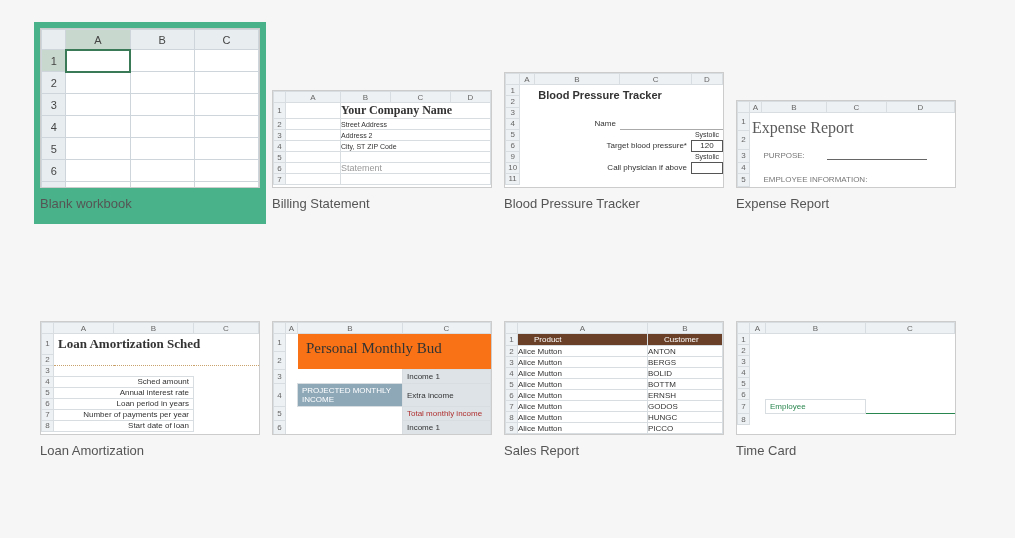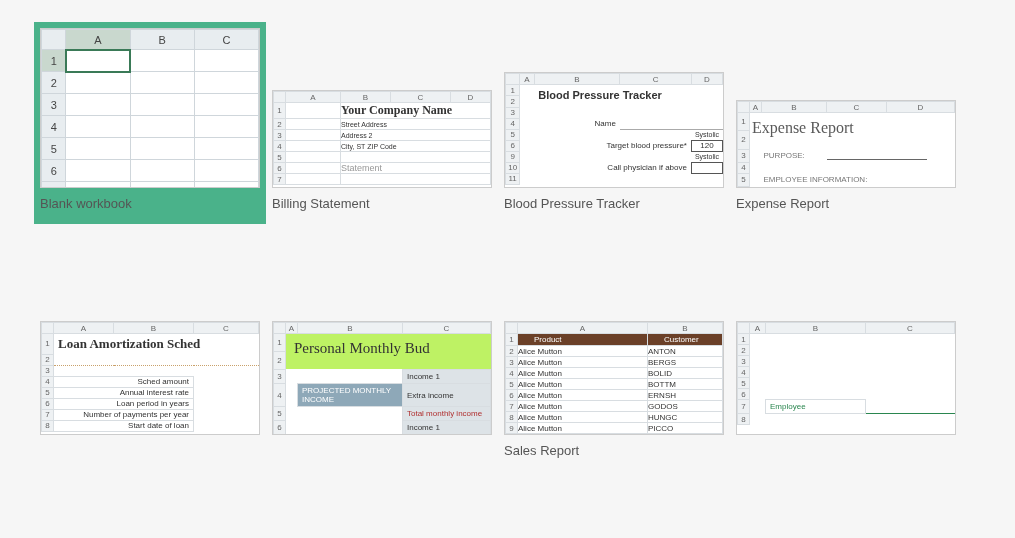--- a/index.html
+++ b/index.html
@@ -72,21 +72,21 @@
   .bp-label { text-align:right; padding-right:4px; font-size:8px;}
   .bp-box { border:1px solid #555 !important; width:26px; text-align:center;}
 
   .exp-title { font-family:"Segoe UI Light","Segoe UI"; font-size:16px; color:#5a5a5a; padding:6px 2px 12px 2px;}
   .exp-line { border-bottom:1px solid #666; display:inline-block; width:100px; height:8px; vertical-align:bottom;}
   .exp-small { font-size:7px; color:#777; padding:2px;}
 
   .loan-title { font-family:"Times New Roman",serif; font-weight:bold; font-size:13px; padding:2px 0 2px 4px;}
   .loan-field { text-align:right; font-size:8px; padding-right:4px; border:none;}
 
-  .pmb-title { font-family:"Segoe UI Light","Segoe UI"; font-size:15px; color:#333; background:#bef264; padding:6px 4px 12px 8px;}
+  .pmb-title { font-family:"Segoe UI Light","Segoe UI"; font-size:15px; color:#333; background:#f97316; padding:6px 4px 12px 8px;margin-left:12px;}
   .pmb-band { background:#8ea8b8; color:#fff; font-size:7px; padding:2px 4px;}
   .pmb-cell { background:#dde3e7; font-size:7px; padding:2px 4px; border-bottom:1px solid #eee;}
   .pmb-red { color:#b03030;}
 
   .sales-hd { background:#6b4028; color:#fff; font-size:8px; padding:1px 16px;}
   .sales-row td { font-size:8px; }
 
   .tc-emp { color:#2a864f; font-size:8px; padding:2px 4px;}
 </style>
 </head>
@@ -358,20 +358,21 @@
               <td style="border:none"></td>
             </tr>
         <tr>
               <td class="rnum">8</td>
               <td colspan="2" class="loan-field">Start date of loan</td>
               <td style="border:none"></td>
             </tr>
       </tbody>
         </table>
     </div>
+    <div class="caption">Loan Amortization</div>
   </div>
 
   <div class="template-item">
     <div class="thumb" style="height:114px">
       <table class="mini-tbl">
         <tbody>
             <tr>
               <th class="rnum"></th>
               <th class="chdr" style="width:12px">A</th>
               <th class="chdr" style="width:105px">B</th>
@@ -535,15 +536,16 @@
             </tr>
         <tr>
               <td class="rnum">8</td>
               <td style="border:none"></td>
               <td style="border:none"></td>
               <td style="border:none"></td>
             </tr>
       </tbody>
         </table>
     </div>
+    <div class="caption">Time Card</div>
   </div>
 
 </div>
 
 </body></html>

